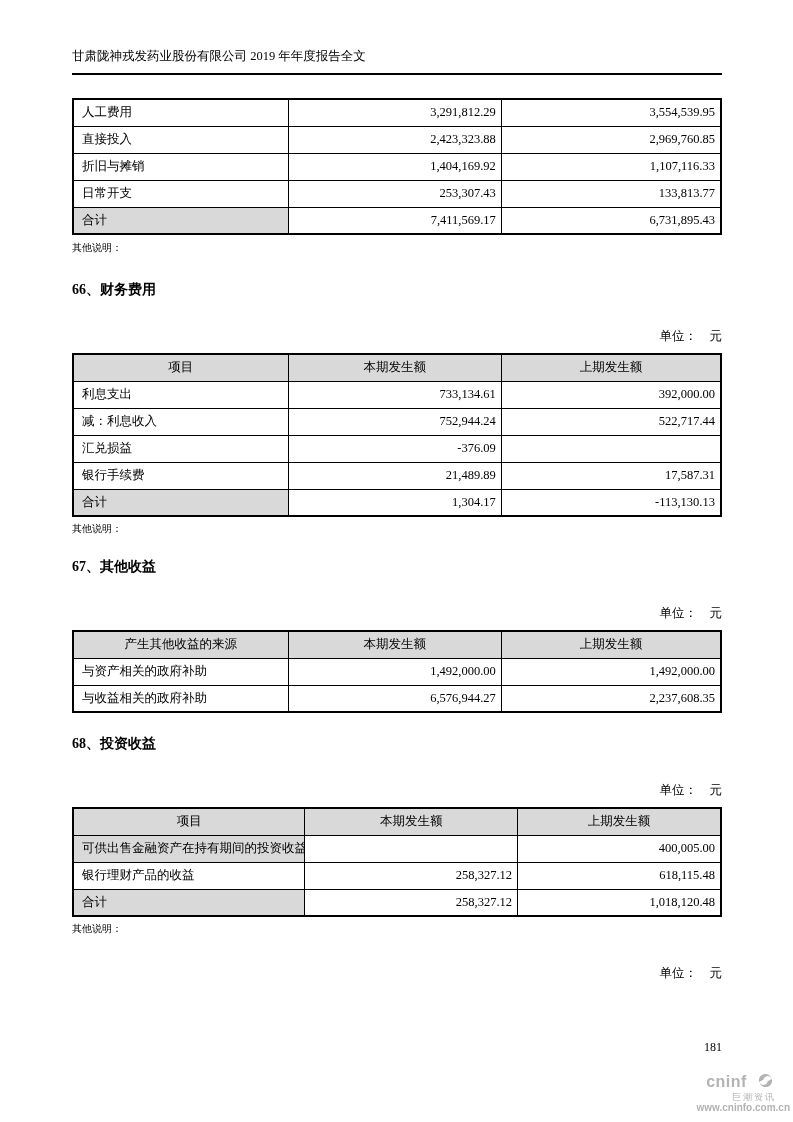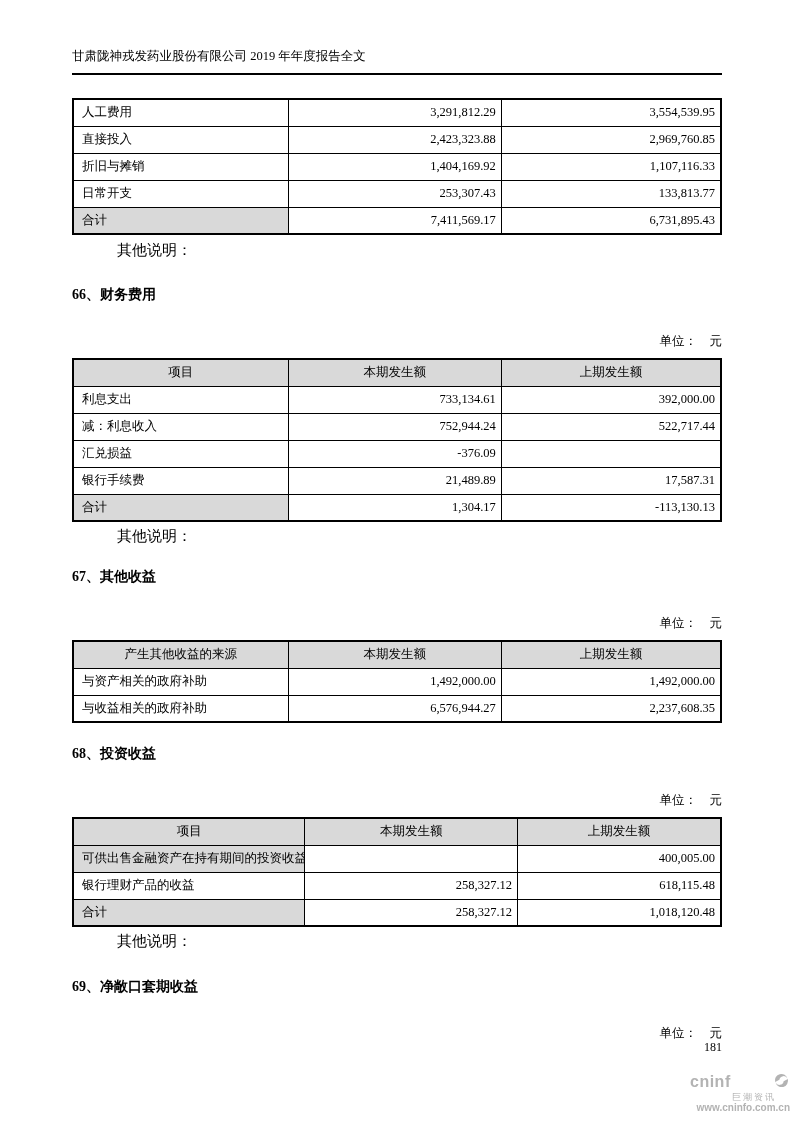--- a/index.html
+++ b/index.html
@@ -44,21 +44,21 @@
     text-align:center;
   }
   table.fin td.label { text-align:left; padding-left:8px; }
   table.fin td.num   { text-align:right; padding-right:5px; }
   table.fin td.hl    { background:#d9d9d9; }
 
   .t-std col.c1 { width:33.2%; } .t-std col.c2 { width:32.9%; } .t-std col.c3 { width:33.9%; }
   .t-wide col.c1 { width:35.8%; } .t-wide col.c2 { width:32.8%; } .t-wide col.c3 { width:31.4%; }
 
   .tbl-a   { margin-top:23px; }
-  .note    { margin-top:6px; font-size:15px;margin-left:45px; }
+  .note    { margin-top:6px; font-size:10px; }
   .section-heading { font-size:14px; font-weight:bold; }
   .h66 { margin-top:26px; }
   .h67 { margin-top:22px; }
   .h68 { margin-top:22px; }
   .h69 { margin-top:27px; }
   .unit-line {
     margin-top:29px;
     text-align:right;
     font-size:12.5px;
     white-space:pre;
@@ -74,21 +74,21 @@
   .cninfo-logo {
     position:absolute;
     top:1072px; right:3px;
     width:100px;
     text-align:right;
     color:#b3b3b3;
     font-family:"Liberation Sans","DejaVu Sans",sans-serif;
     line-height:1.05;
   }
   .cninfo-brand-row {
-    display:flex; justify-content:space-between; align-items:center; gap:10px;
+    display:flex; justify-content:center; align-items:center; gap:10px;
   }
   .cninfo-brand {
     font-size:16px; font-weight:bold; letter-spacing:0.5px;
   }
   .cninfo-cn { font-size:9px; letter-spacing:2px; margin-right:14px; }
   .cninfo-url { font-size:10px; margin-top:1px;font-weight:bold; }
 </style>
 </head>
 <body>
 
@@ -238,21 +238,20 @@
           </tr>
           <tr>
             <td class="label hl">合计</td>
             <td class="num">258,327.12</td>
             <td class="num">1,018,120.48</td>
           </tr>
         </tbody>
       </table>
     <div class="note note-tight">其他说明：</div>
 
-    <div class="section-heading h69">69、净敞口套期收益</div>
     <div class="unit-line">单位：　元</div>
 
   </div>
 
   <div class="page-number">181</div>
 
   <div class="cninfo-logo">
     <div class="cninfo-brand-row">
       <span class="cninfo-brand">cninf</span>
       <span>

